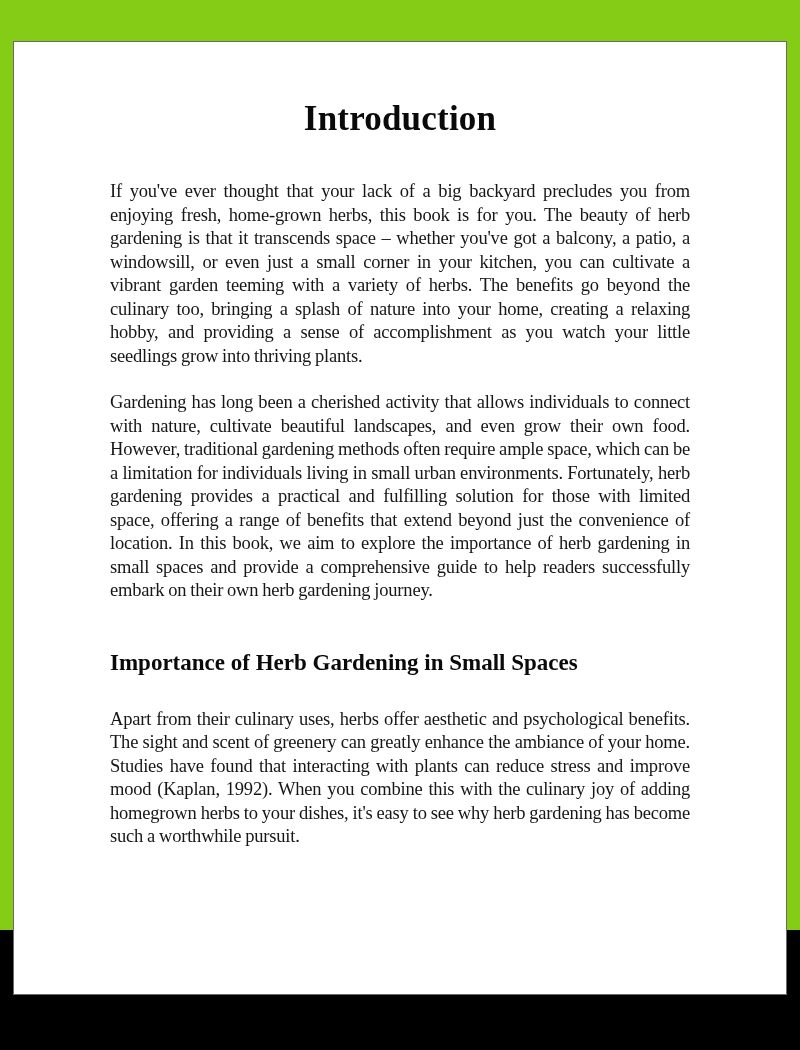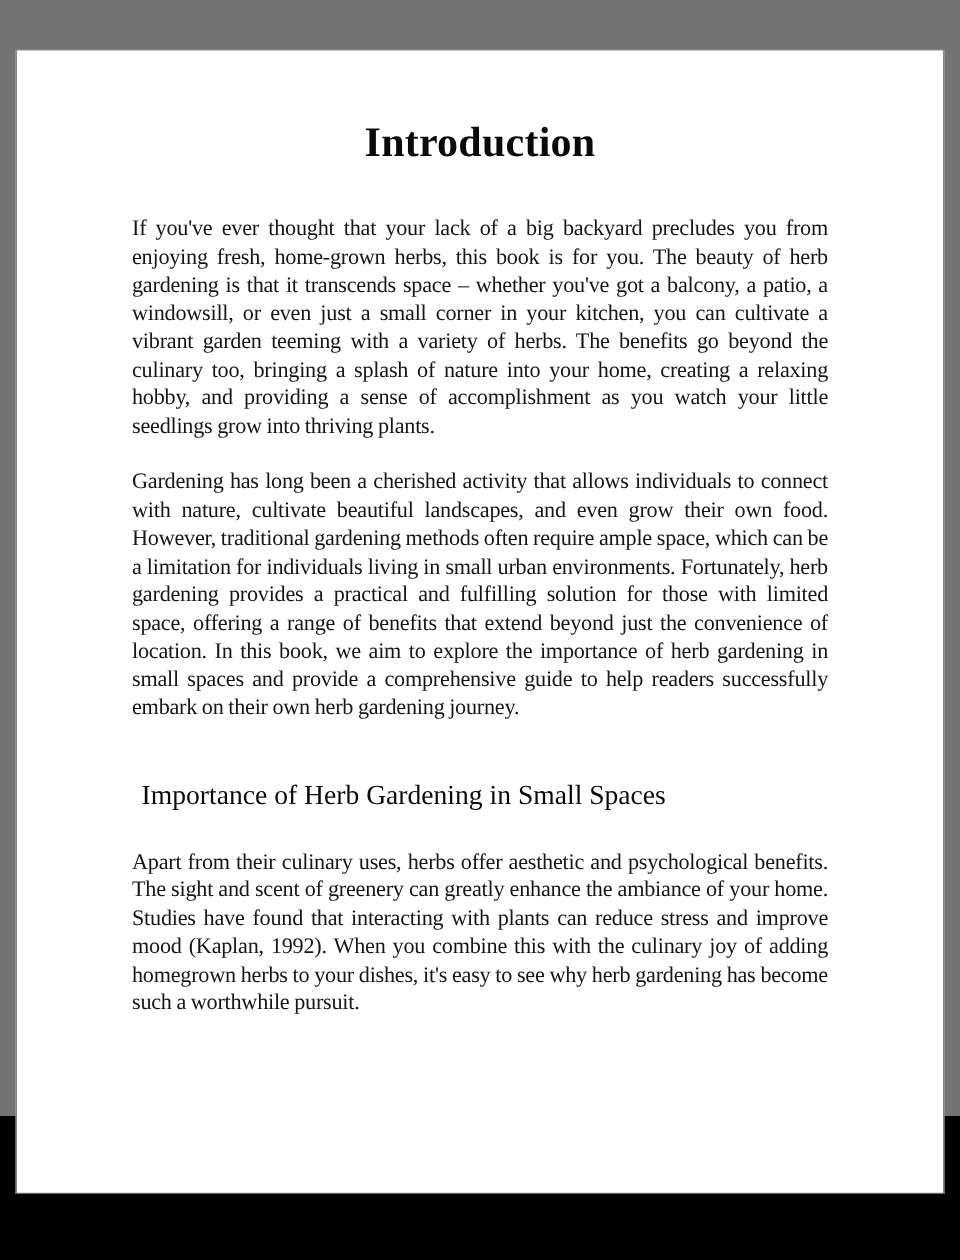--- a/index.html
+++ b/index.html
@@ -8,21 +8,21 @@
     width: 800px;
     height: 1050px;
     background: #000000;
     overflow: hidden;
     font-family: "Liberation Serif", "DejaVu Serif", serif;
   }
   .backdrop {
     position: relative;
     width: 800px;
     height: 930px;
-    background: #737373;
+    background: #84cc16;
   }
   .paper {
     position: absolute;
     left: 13px;
     top: 41px;
     width: 774px;
     height: 954px;
     box-sizing: border-box;
     background: #ffffff;
     border: 1px solid #6a6a6a;
@@ -44,24 +44,24 @@
     font-size: 18.5px;
     line-height: 23.5px;
     text-align: justify;
     text-justify: inter-word;
     letter-spacing: -0.2px;
     word-spacing: -0.5px;
     hyphens: none;
     color: #161616;
   }
   h2.section-heading {
-    margin: 46px 0 31px 8px;
+    margin: 46px 0 31px 0;
     font-size: 23px;
     line-height: 28px;
-    font-weight: normal;
+    font-weight: bold;
     text-align: left;
     color: #0a0a0a;
   }
 </style>
 </head>
 <body>
 
 <div class="backdrop">
   <div class="paper">
     <h1 class="chapter-title">Introduction</h1>

